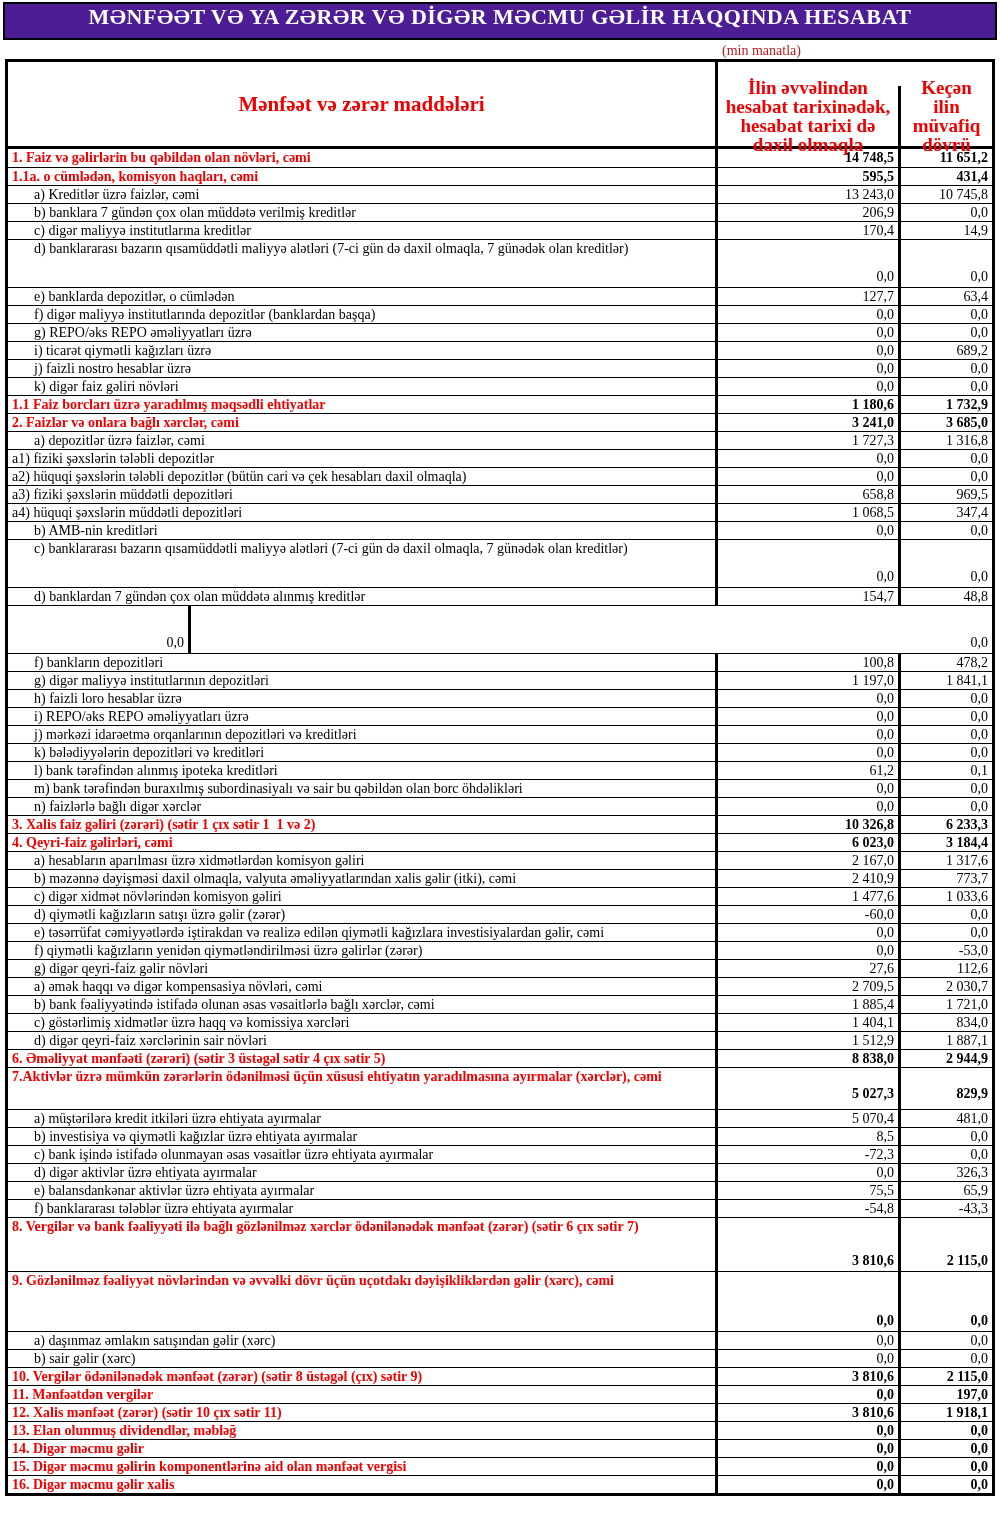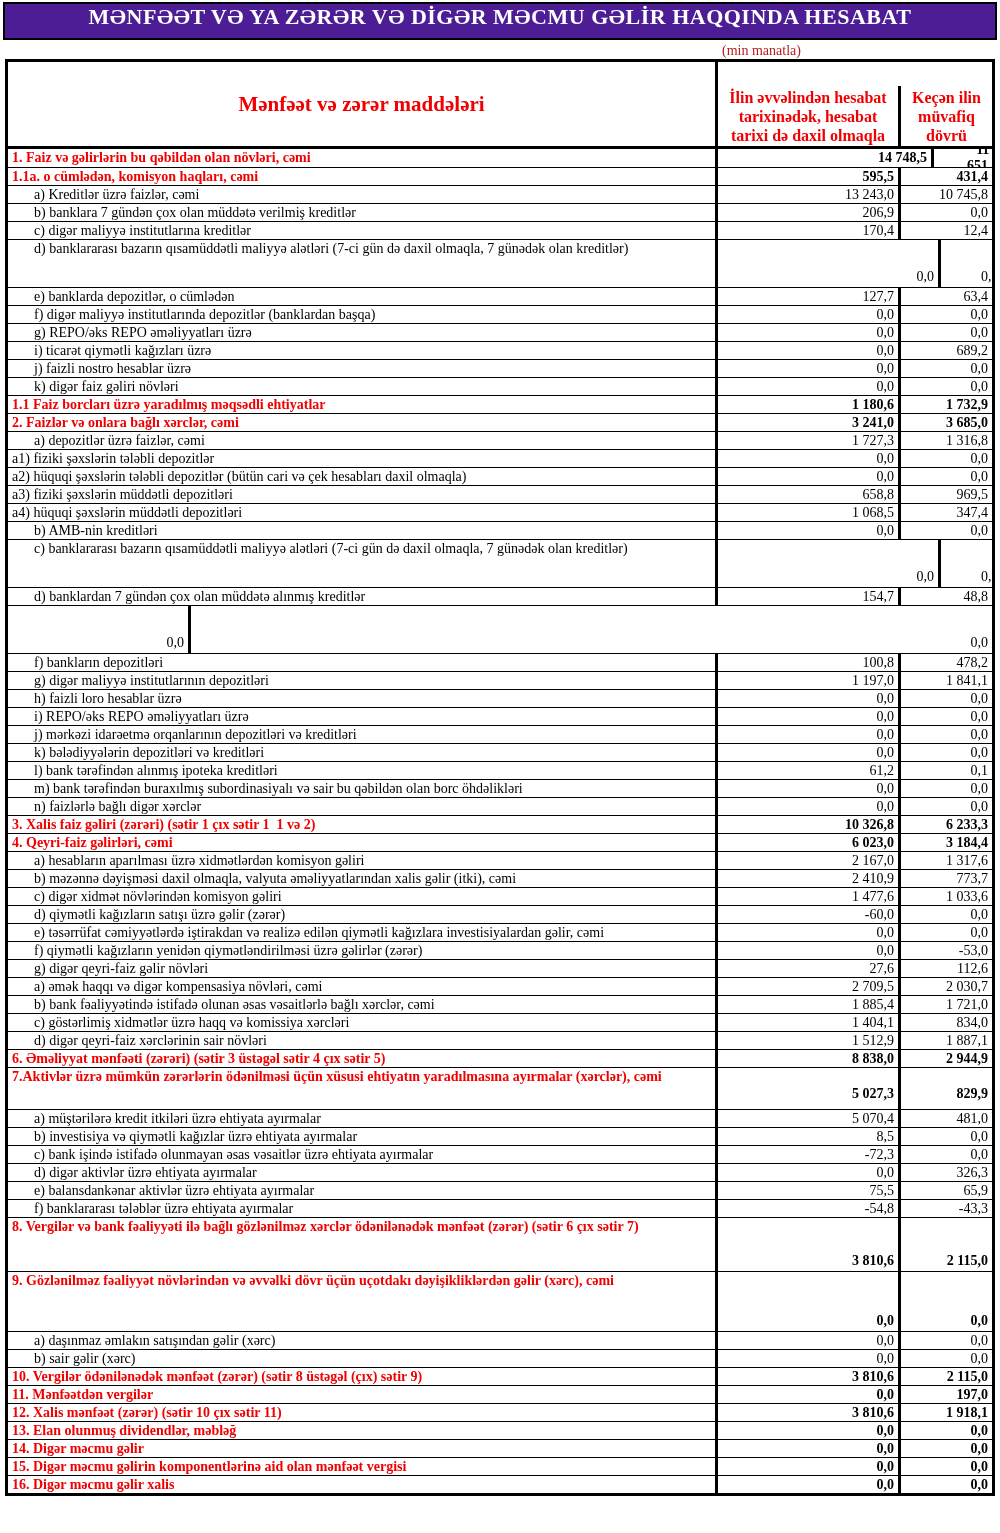--- a/index.html
+++ b/index.html
@@ -39,30 +39,30 @@
     border-bottom:3px solid #000;
   }
   .cell-label-col{flex:0 0 710px;box-sizing:border-box;border-right:3px solid #000;}
   .cell-v1-col{flex:0 0 183px;box-sizing:border-box;border-right:3px solid #000;}
   .cell-v2-col{flex:1 1 auto;box-sizing:border-box;}
   .hdr-row .hdr-cell{
     display:flex;align-items:center;justify-content:center;
     text-align:center;color:#f00000;font-weight:bold;
   }
   .hdr-main{font-size:21px;}
-  .hdr-col{font-size:16px;line-height:19px;padding:0 6px;margin-top:24px;}
+  .hdr-col{font-size:19px;line-height:19px;padding:0 6px;margin-top:24px;}
   
   .row{
     display:flex;
     box-sizing:border-box;
     border-top:1px solid #000;
     height:18px;
     overflow:hidden;
   }
-  .row:first-child{border-top:none;gap:33px;}
+  .row:first-child{border-top:none;}
   .row .lbl{
     flex:0 0 710px;box-sizing:border-box;border-right:3px solid #000;
     font-size:14px;line-height:16px;
     display:flex;align-items:center;
     padding-left:4px;padding-right:4px;
     white-space:pre-wrap;
   }
   .row .val{
     box-sizing:border-box;
     font-size:14px;line-height:16px;
@@ -70,21 +70,21 @@
     padding-right:4px;
   }
   .row .v1{flex:0 0 183px;border-right:3px solid #000;}
   .row .v2{flex:1 1 auto;}
   
   .row.kind-section .lbl{color:#f00000;font-weight:bold;}
   .row.kind-section .val{font-weight:bold;text-align:center;}
   .row.kind-item .lbl{padding-left:26px;}
   .row.kind-sub  .lbl{}
   
-  .row.size-tall{height:48px;gap:40px;}
+  .row.size-tall{height:48px;}
   .row.size-r7{height:42px;}
   .row.size-r8{height:54px;}
   .row.size-r9{height:60px;}
   .row.size-tall .lbl,.row.size-r7 .lbl,.row.size-r8 .lbl,.row.size-r9 .lbl{
     align-items:flex-start;padding-top:1px;
   }
   .row.size-tall .val,.row.size-r8 .val,.row.size-r9 .val{
     align-items:flex-end;padding-bottom:2px;
   }
   .row.size-r7 .val{align-items:flex-end;padding-bottom:7px;}
@@ -123,21 +123,21 @@
         <div class="val v2">10 745,8</div>
       </div>
       <div class="row kind-item">
         <div class="lbl">b) banklara 7 gündən çox olan müddətə verilmiş kreditlər</div>
         <div class="val v1">206,9</div>
         <div class="val v2">0,0</div>
       </div>
       <div class="row kind-item">
         <div class="lbl">c) digər maliyyə institutlarına kreditlər</div>
         <div class="val v1">170,4</div>
-        <div class="val v2">12,4</div>
+        <div class="val v2">14,9</div>
       </div>
       <div class="row kind-item size-tall">
         <div class="lbl">d) banklararası bazarın qısamüddətli maliyyə alətləri (7-ci gün də daxil olmaqla, 7 günədək olan kreditlər)</div>
         <div class="val v1">0,0</div>
         <div class="val v2">0,0</div>
       </div>
       <div class="row kind-item">
         <div class="lbl">e) banklarda depozitlər, o cümlədən</div>
         <div class="val v1">127,7</div>
         <div class="val v2">63,4</div>

